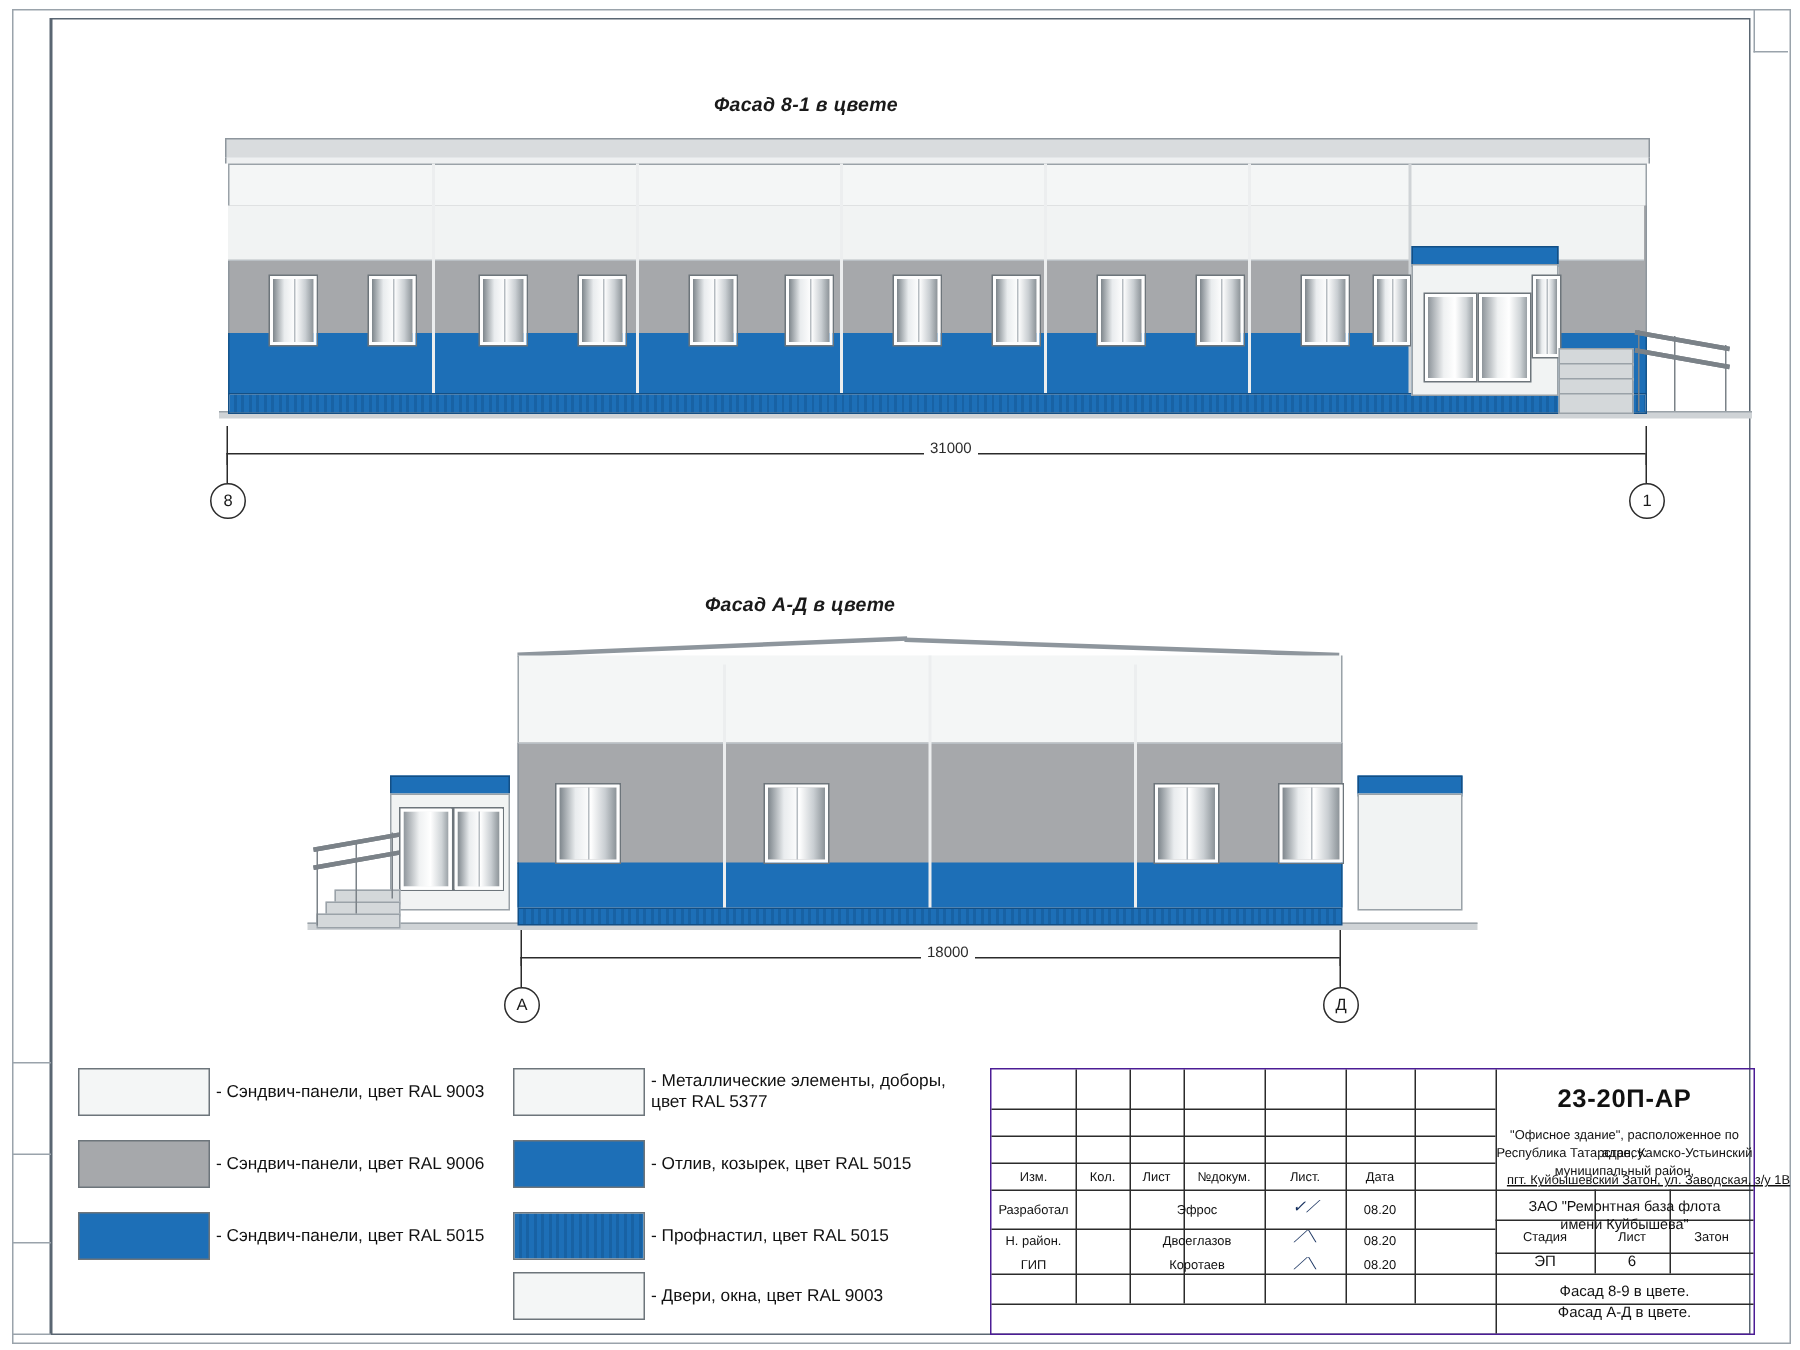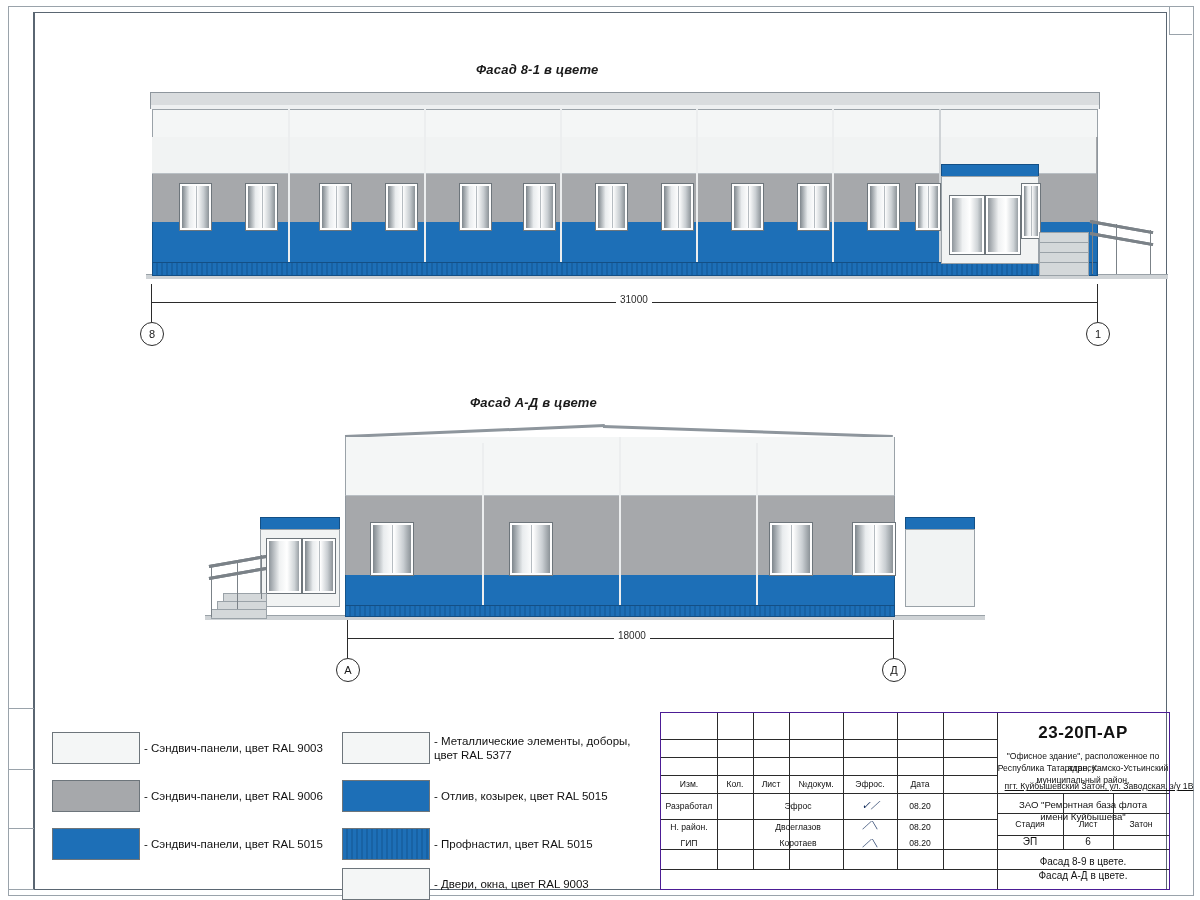--- a/index.html
+++ b/index.html
@@ -155,21 +155,21 @@
   }
   .f2-ground {
     position:absolute; left:0; top:190px; width:780px; height:4px; background:#cfd3d6; border-top:1px solid #9aa2a8;
   }
   .f2-ent-l-canopy { position:absolute; left:55px; top:92px; width:78px; height:12px; background:#1d6fb7; border:1px solid #134f85; }
   .f2-ent-l-wall { position:absolute; left:55px; top:104px; width:78px; height:76px; background:#f1f3f3; border:1px solid #9aa2a8; }
   .f2-ent-r-canopy { position:absolute; left:700px; top:92px; width:68px; height:12px; background:#1d6fb7; border:1px solid #134f85; }
   .f2-ent-r-wall { position:absolute; left:700px; top:104px; width:68px; height:76px; background:#f1f3f3; border:1px solid #9aa2a8; }
 
   
-  .legend { position:absolute; left:52px; top:712px; width:600px; height:160px; font-size:11.5px;margin-top:20px; }
+  .legend { position:absolute; left:52px; top:712px; width:600px; height:160px; font-size:11.5px; }
   .sw { position:absolute; width:86px; height:30px; border:1px solid #6d757b; }
   .lg-text { position:absolute; font-size:11.5px; color:#111; line-height:1.25; }
 
   
   .tb {
     position:absolute; left:660px; top:712px; width:508px; height:176px;
     border:1px solid #4c1d95; font-size:9.5px; color:#111;
   }
   .tb .vl { position:absolute; width:1px; background:#2b2b2b; }
   .tb .hl { position:absolute; height:1px; background:#2b2b2b; }
@@ -347,21 +347,21 @@
     <div class="cell code" style="left:336px;top:0px;width:172px;height:40px;">23-20П-АР</div>
 
     <div class="cell addr" style="left:338px;top:44px;width:168px;height:12px;">"Офисное здание", расположенное по адресу:</div>
     <div class="cell addr" style="left:336px;top:56px;width:172px;height:12px;">Республика Татарстан, Камско-Устьинский муниципальный район,</div>
     <div class="cell addr" style="left:338px;top:68px;width:200px;height:12px;text-decoration:underline;">пгт. Куйбышевский Затон, ул. Заводская, з/у 1В</div>
 
     <div class="cell small" style="left:0;top:62px;width:56px;height:18px;">Изм.</div>
     <div class="cell small" style="left:56px;top:62px;width:36px;height:18px;">Кол.</div>
     <div class="cell small" style="left:92px;top:62px;width:36px;height:18px;">Лист</div>
     <div class="cell small" style="left:128px;top:62px;width:54px;height:18px;">№докум.</div>
-    <div class="cell small" style="left:182px;top:62px;width:54px;height:18px;">Эфрос.</div>
+    <div class="cell small" style="left:182px;top:62px;width:54px;height:18px;">Лист.</div>
     <div class="cell small" style="left:236px;top:62px;width:46px;height:18px;">Дата</div>
 
     <div class="cell small" style="left:0;top:80px;width:56px;height:26px;">Разработал</div>
     <div class="cell small" style="left:92px;top:80px;width:90px;height:26px;">Эфрос</div>
     <div class="cell sig" style="left:182px;top:80px;width:54px;height:26px;">✓⟋</div>
     <div class="cell small" style="left:236px;top:80px;width:46px;height:26px;">08.20</div>
 
     <div class="cell small" style="left:0;top:106px;width:56px;height:16px;">Н. район.</div>
     <div class="cell small" style="left:92px;top:106px;width:90px;height:16px;">Двоеглазов</div>
     <div class="cell sig" style="left:182px;top:104px;width:54px;height:18px;">⟋⟍</div>

